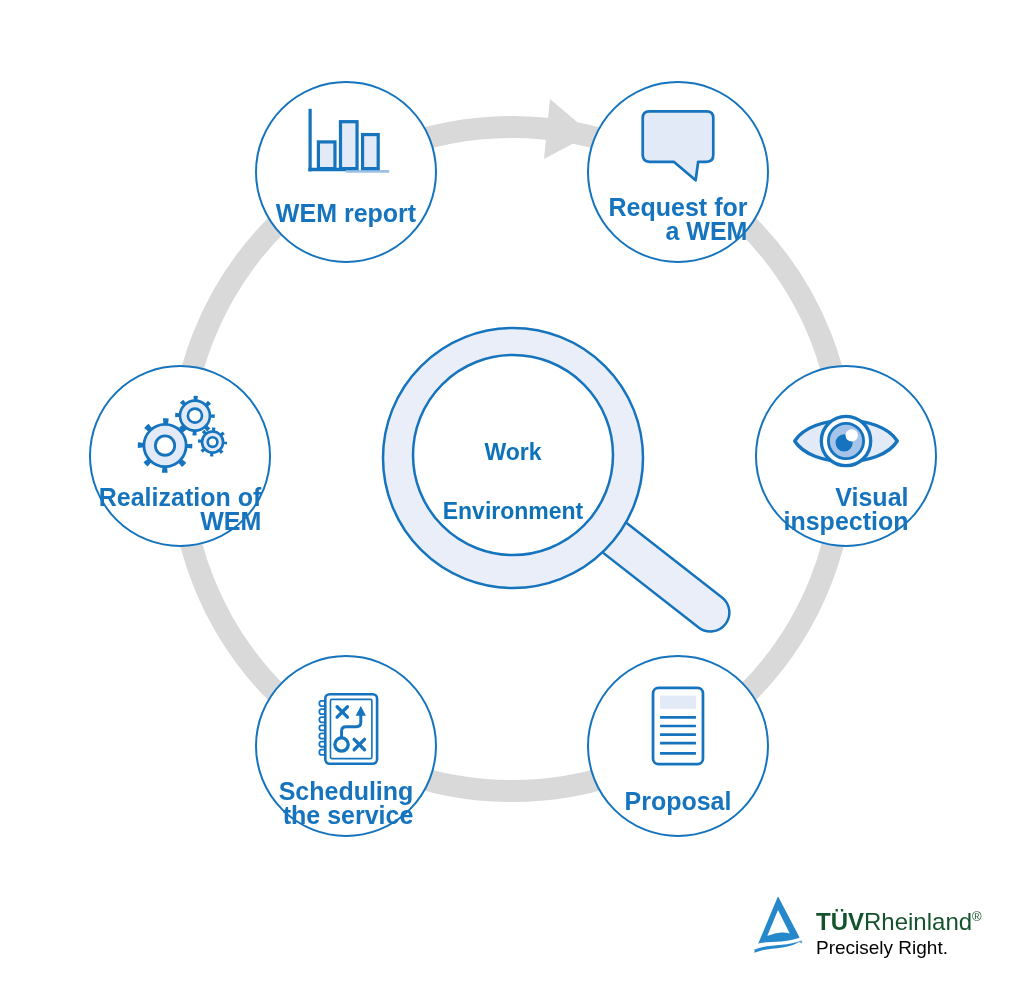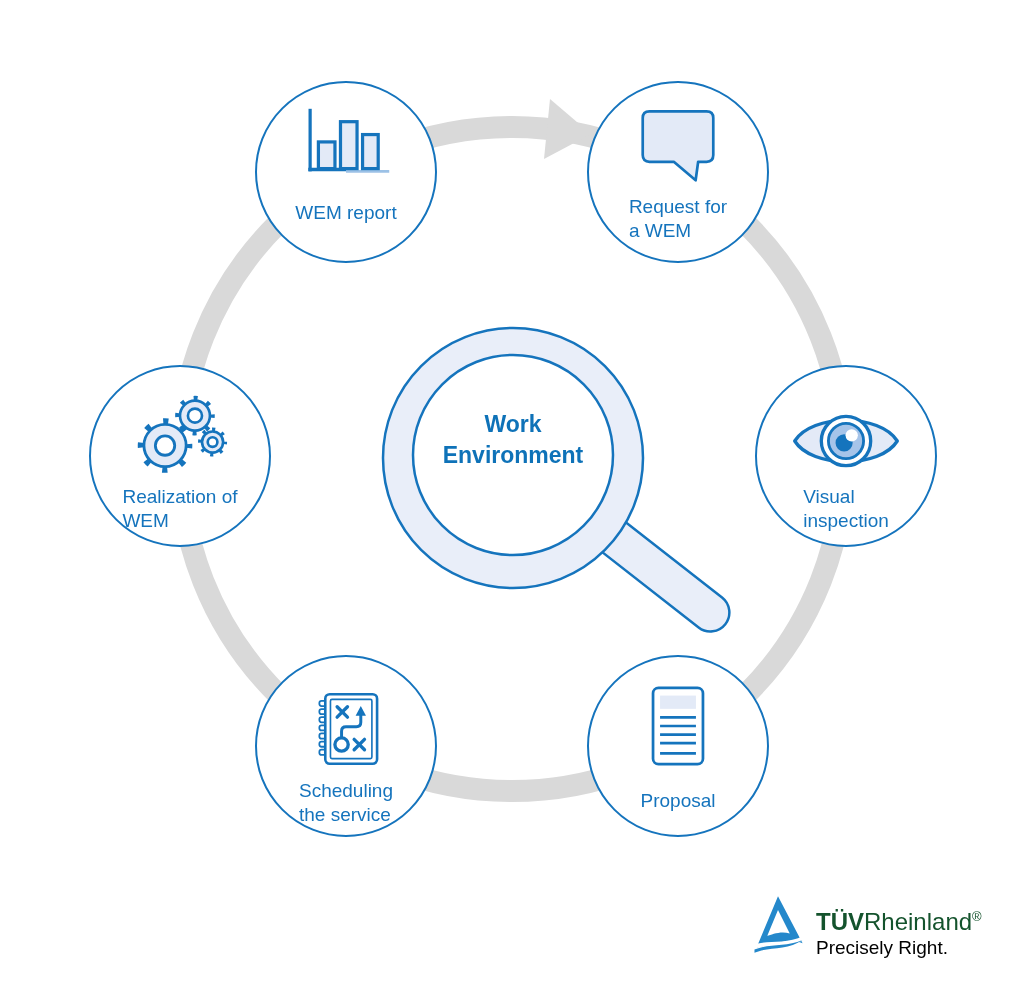--- a/index.html
+++ b/index.html
@@ -7,41 +7,41 @@
               font-family:"Liberation Sans", sans-serif; }
   .stage { position:relative; width:1024px; height:1001px; background:#fff; }
 
   .bg-svg { position:absolute; left:0; top:0; }
 
   
   .node { position:absolute; width:182px; height:182px; border:2px solid #1574bd;
           border-radius:50%; background:#fff; display:flex; flex-direction:column;
           align-items:center; }
   .node .icon-wrap { display:flex; align-items:flex-end; justify-content:center; }
-  .node .label { color:#1574bd; font-size:19px; line-height:24px; text-align:left; }
+  .node .label { color:#1574bd; font-size:25px; line-height:24px; text-align:right;font-weight:bold; }
   .node .label span { display:block; }
 
   .node-report      { left:255px; top:81px;  padding-top:22px; }
   .node-report      .icon-wrap { height:72px; margin-bottom:24px; }
   .node-request     { left:587px; top:81px;  padding-top:20px; }
   .node-request     .icon-wrap { height:84px; margin-bottom:8px; }
   .node-visual      { left:755px; top:365px; padding-top:36px; }
   .node-visual      .icon-wrap { height:76px; margin-bottom:6px; }
   .node-proposal    { left:587px; top:655px; padding-top:26px; }
   .node-proposal    .icon-wrap { height:86px; margin-bottom:20px; }
   .node-scheduling  { left:255px; top:655px; padding-top:26px; }
   .node-scheduling  .icon-wrap { height:92px; margin-bottom:4px; }
   .node-realization { left:89px;  top:365px; padding-top:24px; }
   .node-realization .icon-wrap { height:88px; margin-bottom:6px; }
 
   
   .center-text { position:absolute; left:403px; top:409px; width:220px;
                  text-align:center; color:#0e72b8; font-weight:bold;
                  font-size:23px; line-height:31px; }
-  .center-text span { display:block; }
+  .center-text span { display:block;margin-top:28px; }
 
   
   .logo { position:absolute; left:750px; top:894px; display:flex; align-items:flex-start; }
   .logo-text { margin-left:10px; margin-top:10px; }
   .brand-line { font-size:24px; color:#14532d; line-height:26px; white-space:nowrap; }
   .brand-bold { font-weight:bold; }
   .reg { font-size:13px; vertical-align:super; }
   .tagline { font-size:19px; color:#000; margin-top:2px; }
 </style>
 </head>

